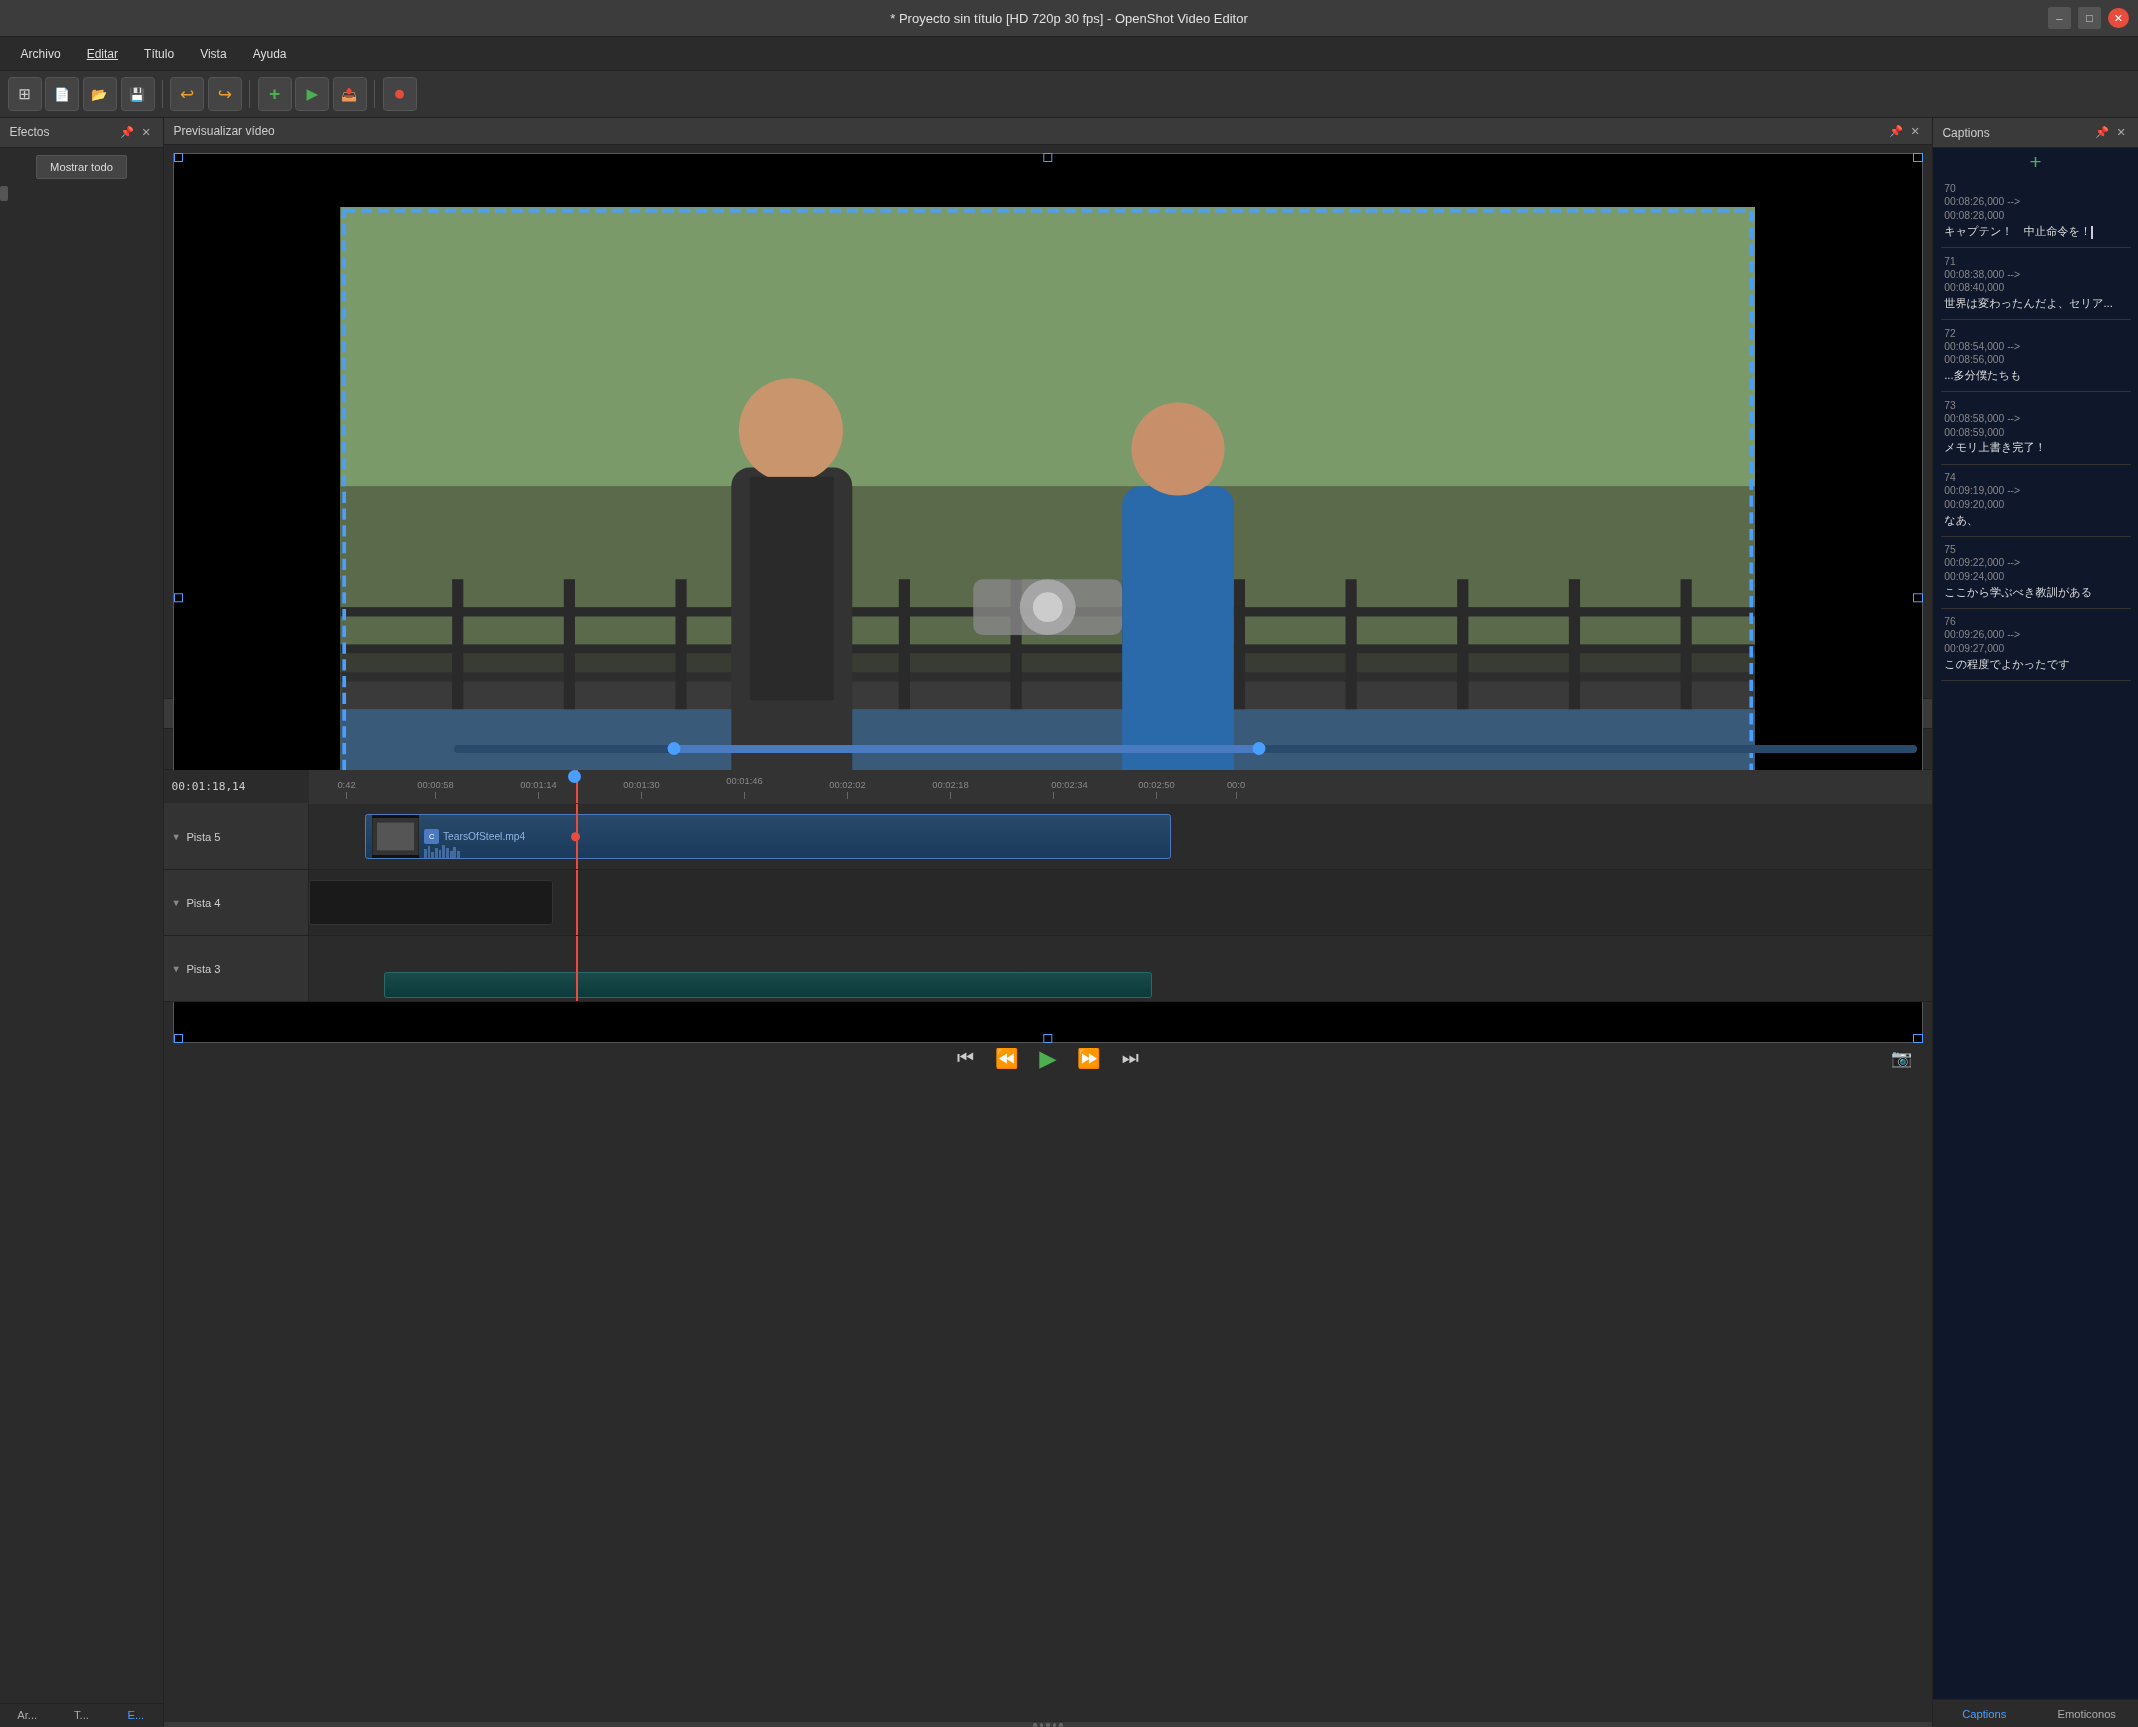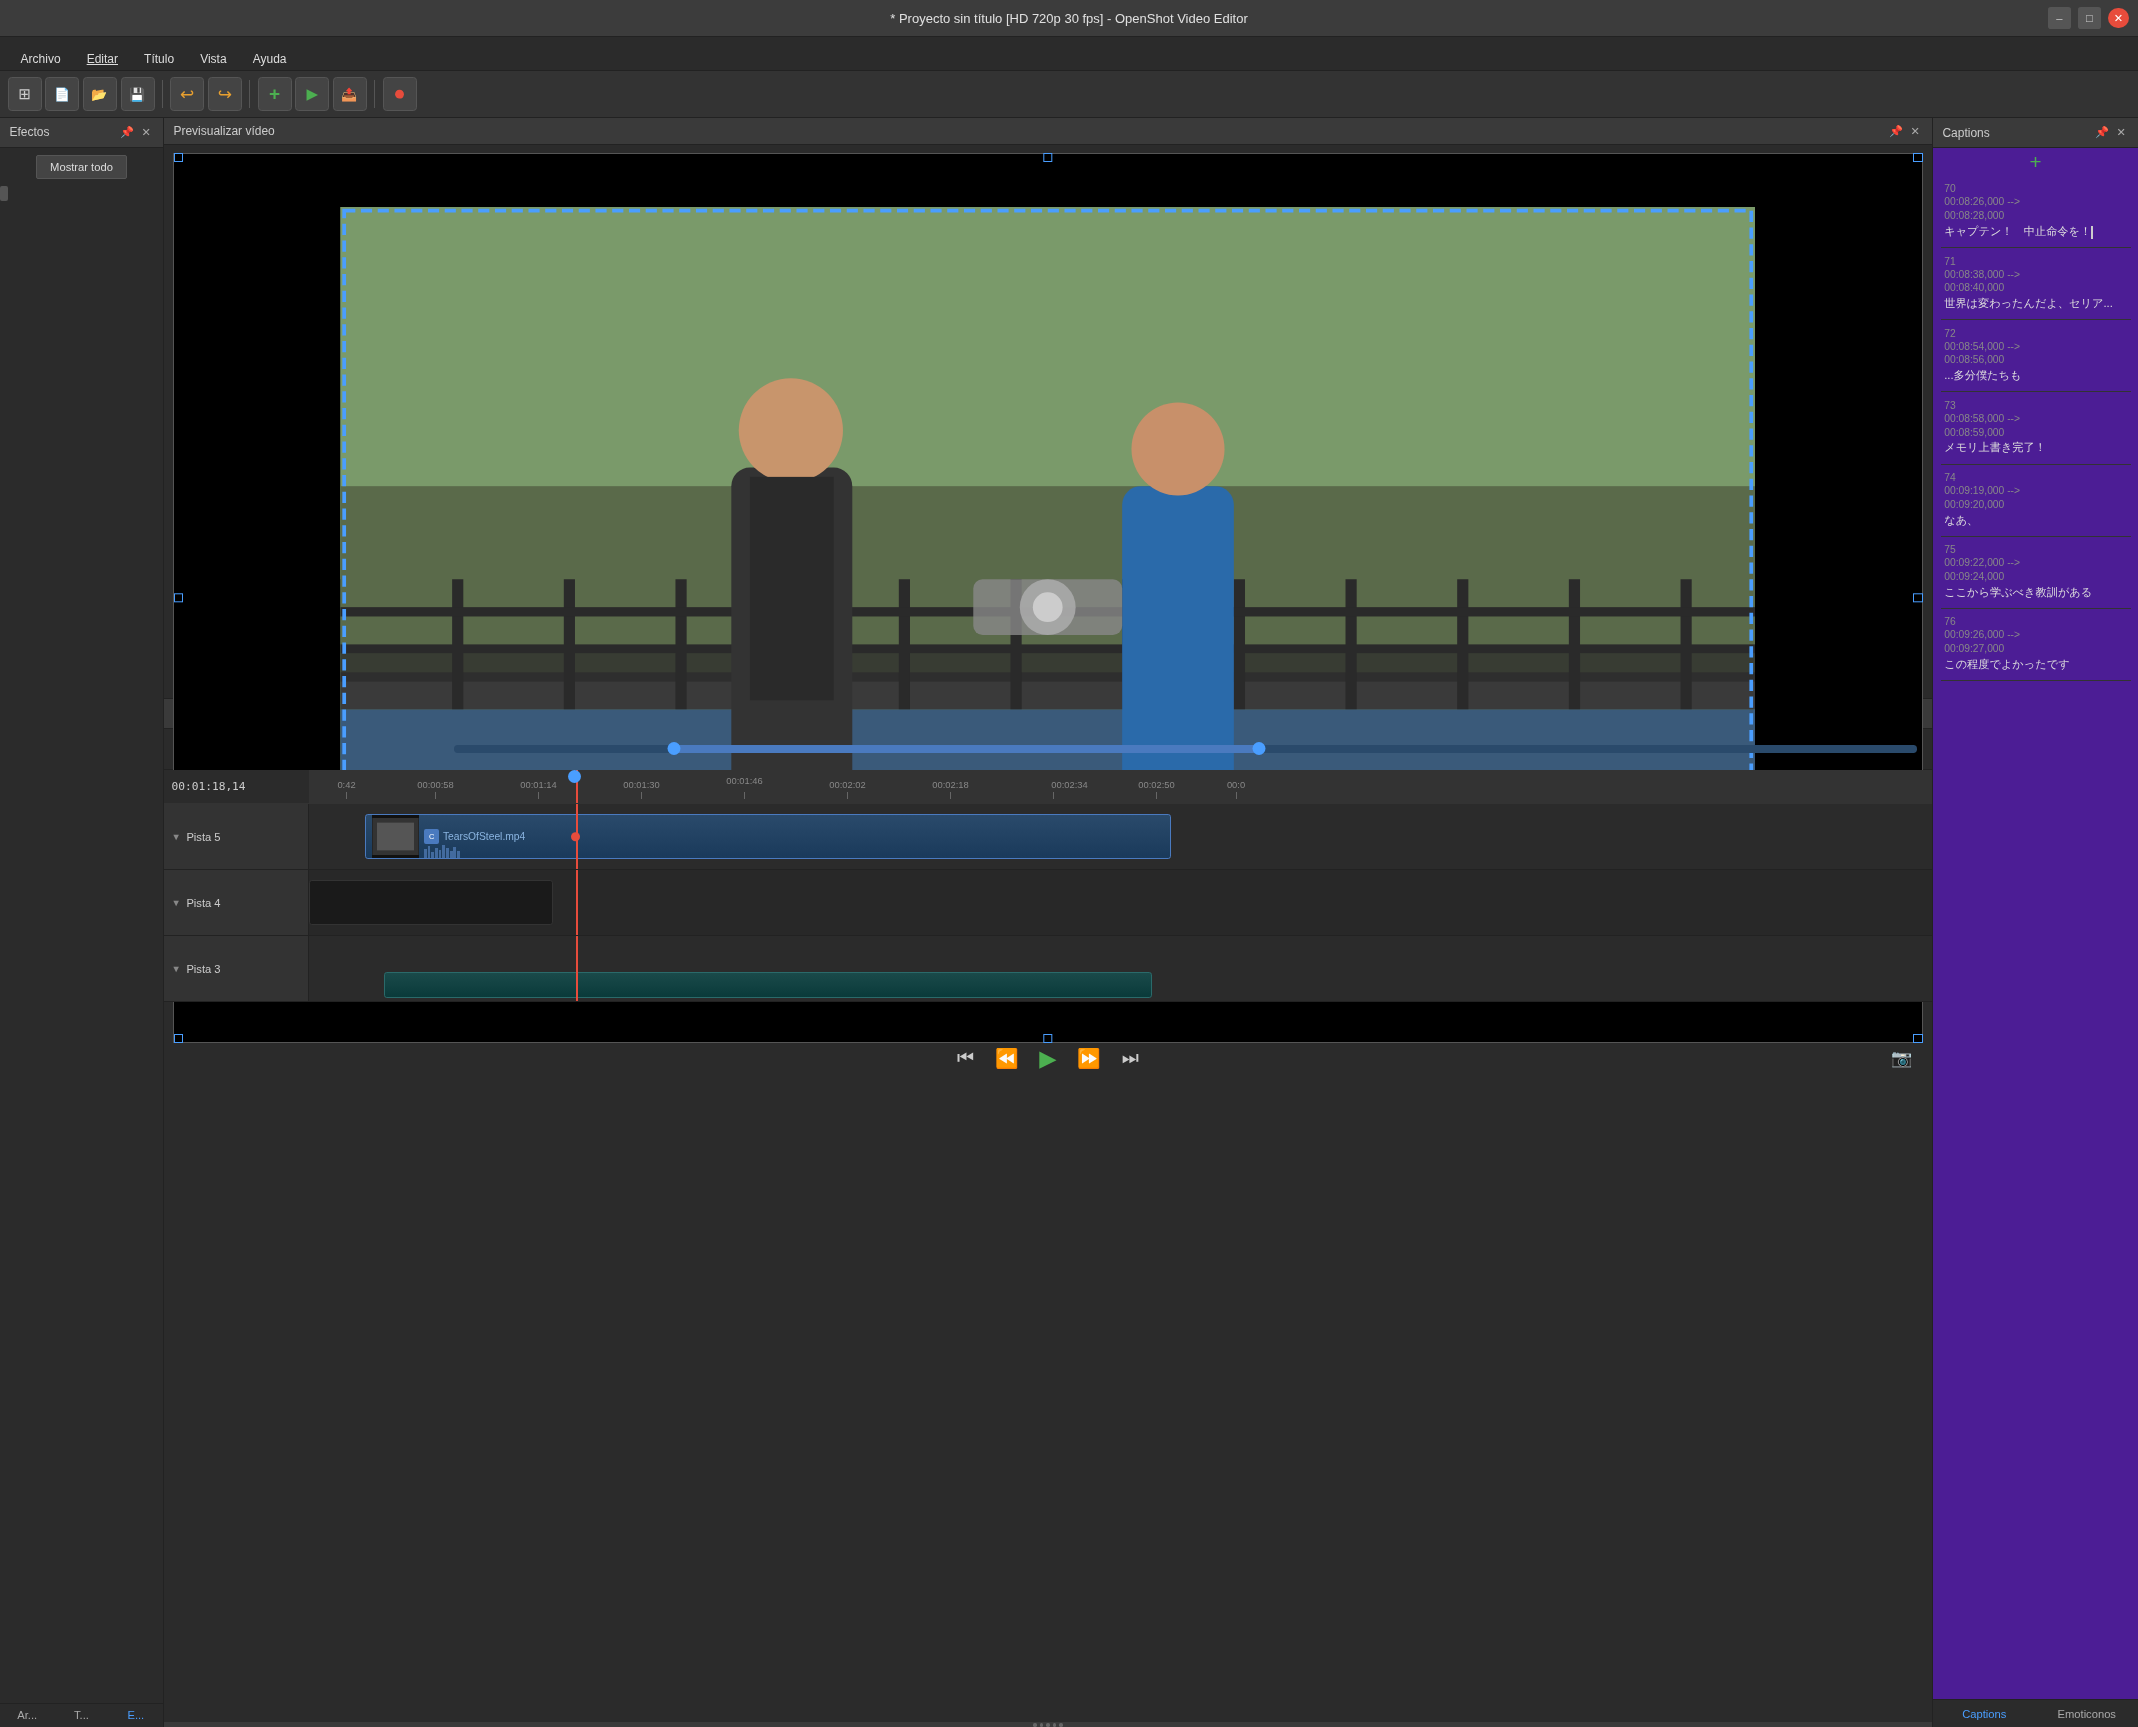--- a/index.html
+++ b/index.html
@@ -46,21 +46,21 @@
     }
     .win-btn.close { background: #e74c3c; color: white; border-radius: 50%; width: 20.6px; height: 20.6px; }
     .win-btn.maximize { background: #555; }
     .win-btn.minimize { background: #555; }
 
     
     #menu-bar {
       background: #2b2b2b;
       height: 34px;
       display: flex;
-      align-items: flex-end;
+      align-items: center;
       padding: 0 9.4px;
       gap: 3.7px;
       border-bottom: 0.9px solid #222;
     }
     .menu-item {
       padding: 3.7px 11.2px;
       cursor: pointer;
       border-radius: 2.8px;
       color: #ddd;
       font-size: 12px;
@@ -385,21 +385,21 @@
       display: flex; align-items: center; justify-content: center;
       font-size: 7.5px;
       color: white;
       margin-right: 3.7px;
       flex-shrink: 0;
     }
 
     
     #captions-panel {
       width: 206px;
-      background: #4c1d95;
+      background: #0f172a;
       border-left: 0.9px solid #222;
       display: flex;
       flex-direction: column;
     }
     .captions-header {
       background: #3a3a3a;
       padding: 5.6px 9.4px;
       font-size: 12px;
       color: #ccc;
       border-bottom: 0.9px solid #222;

